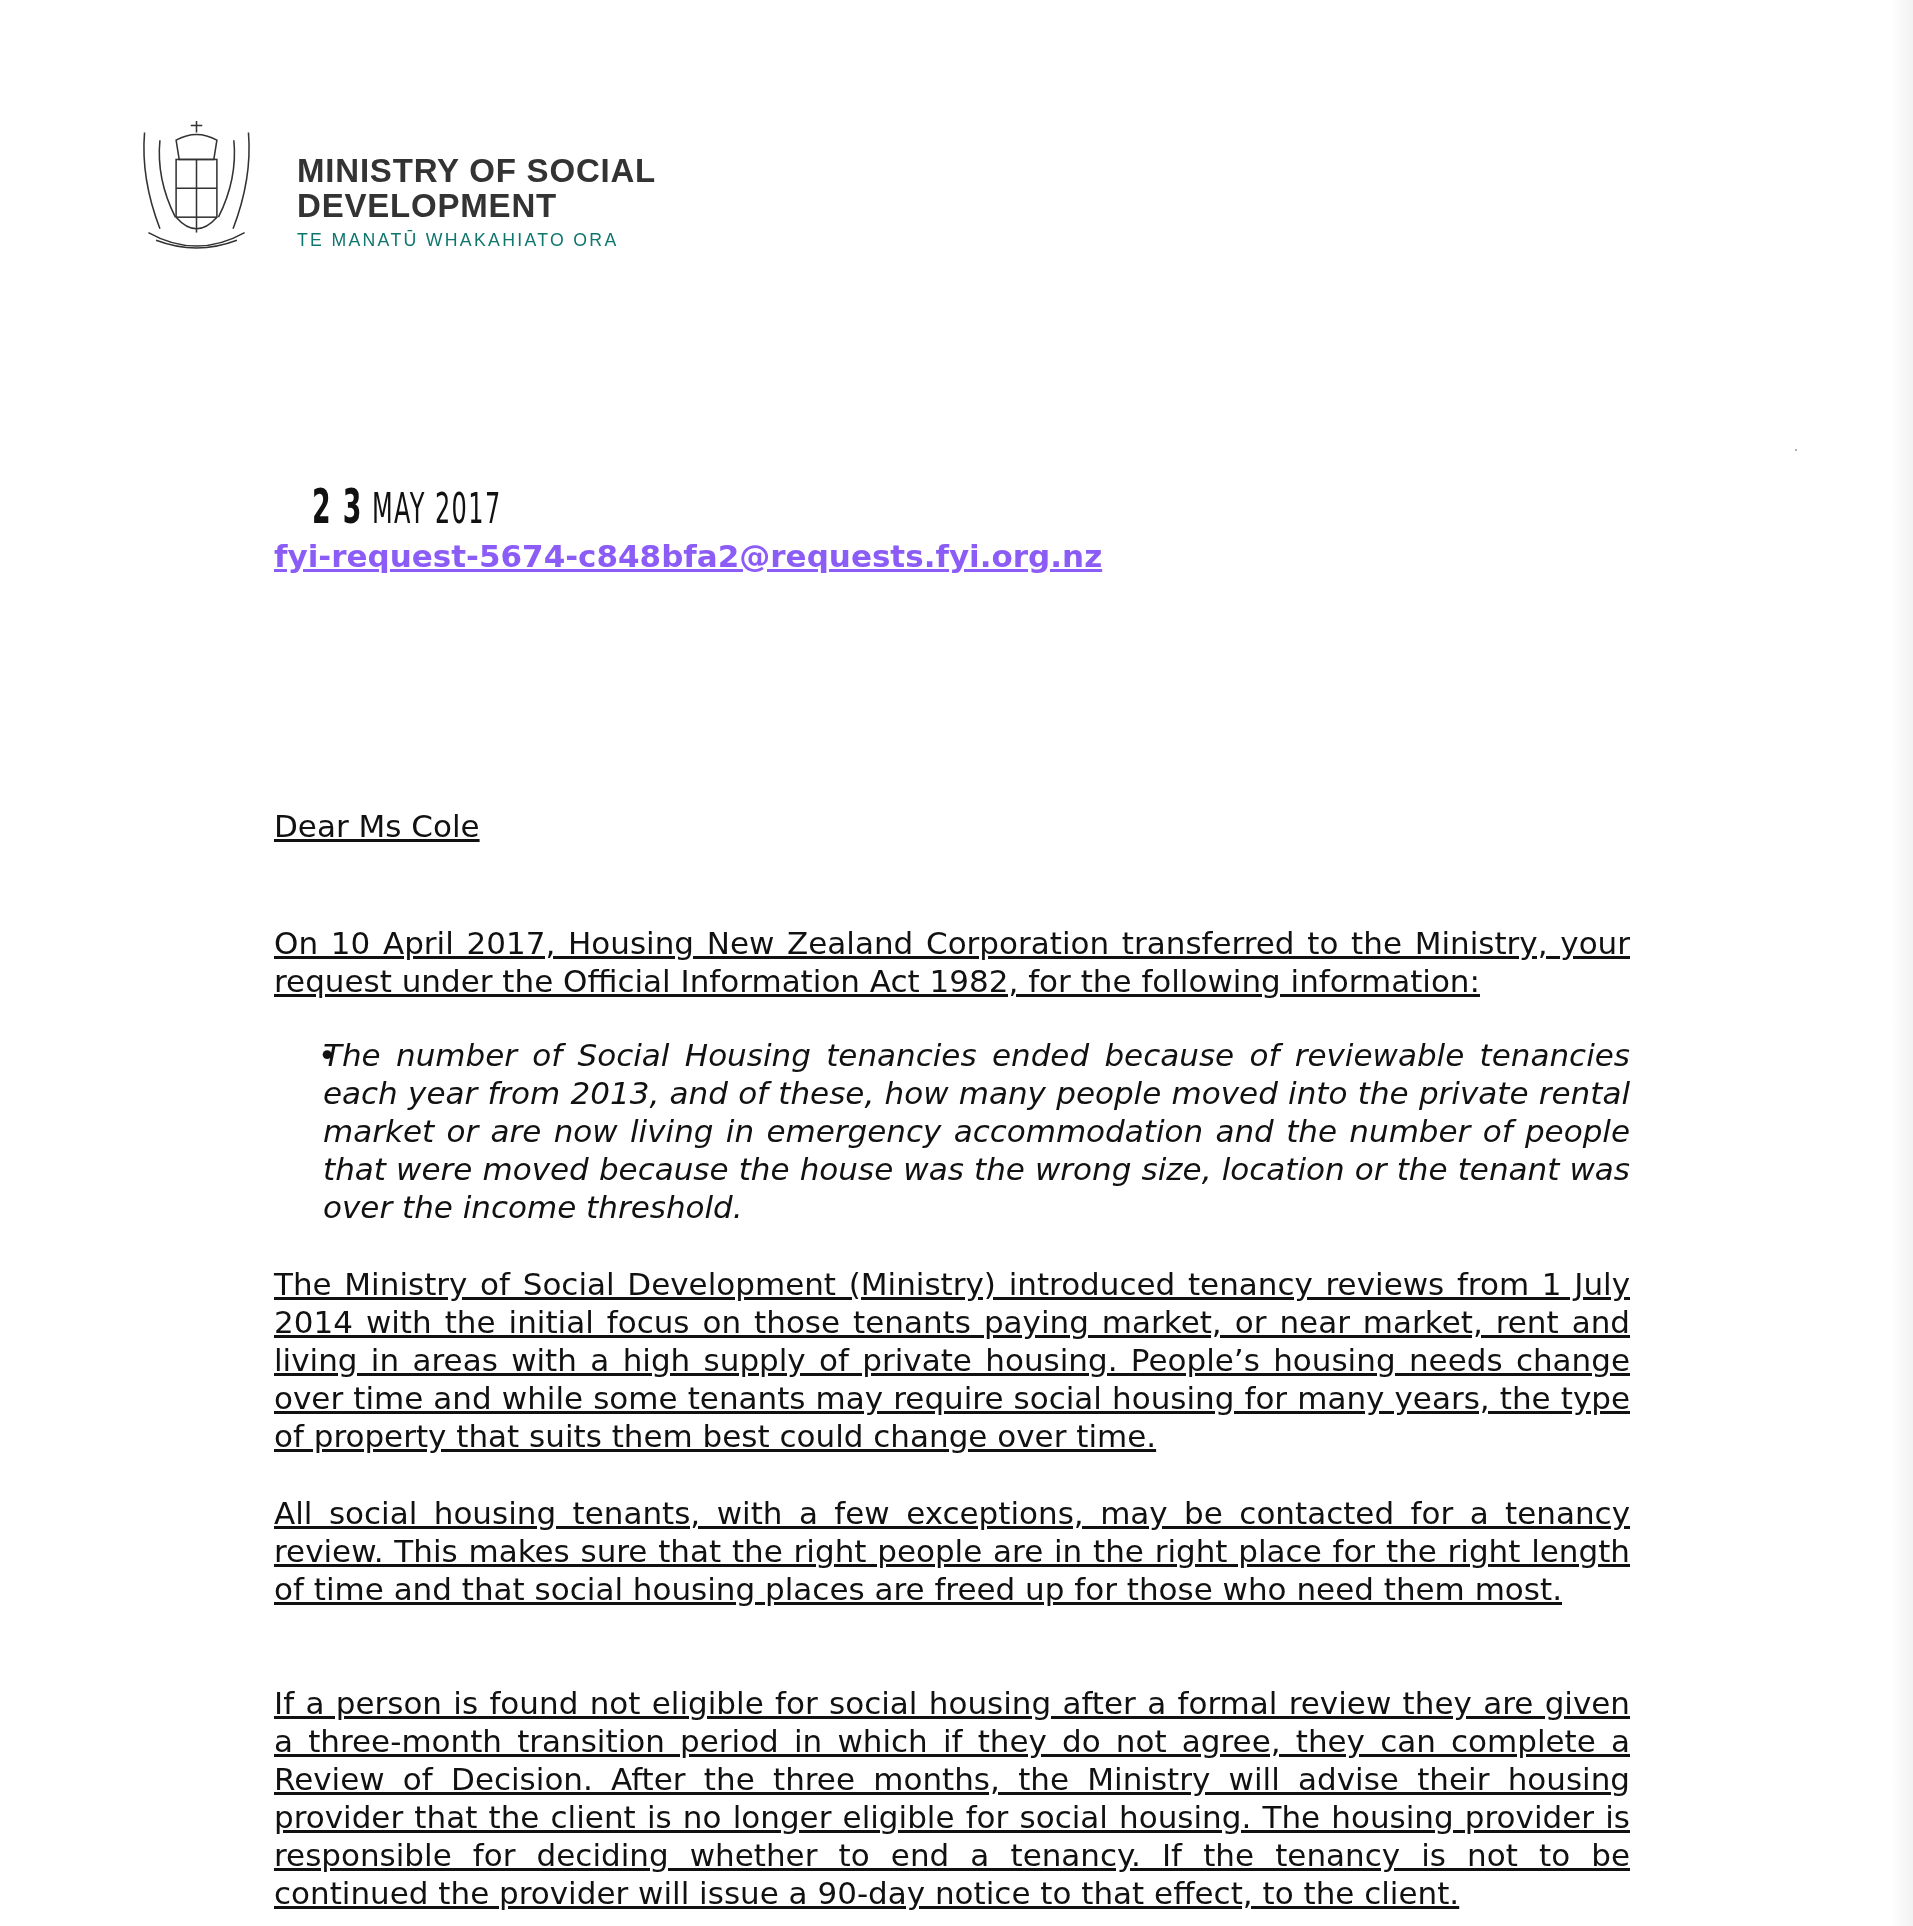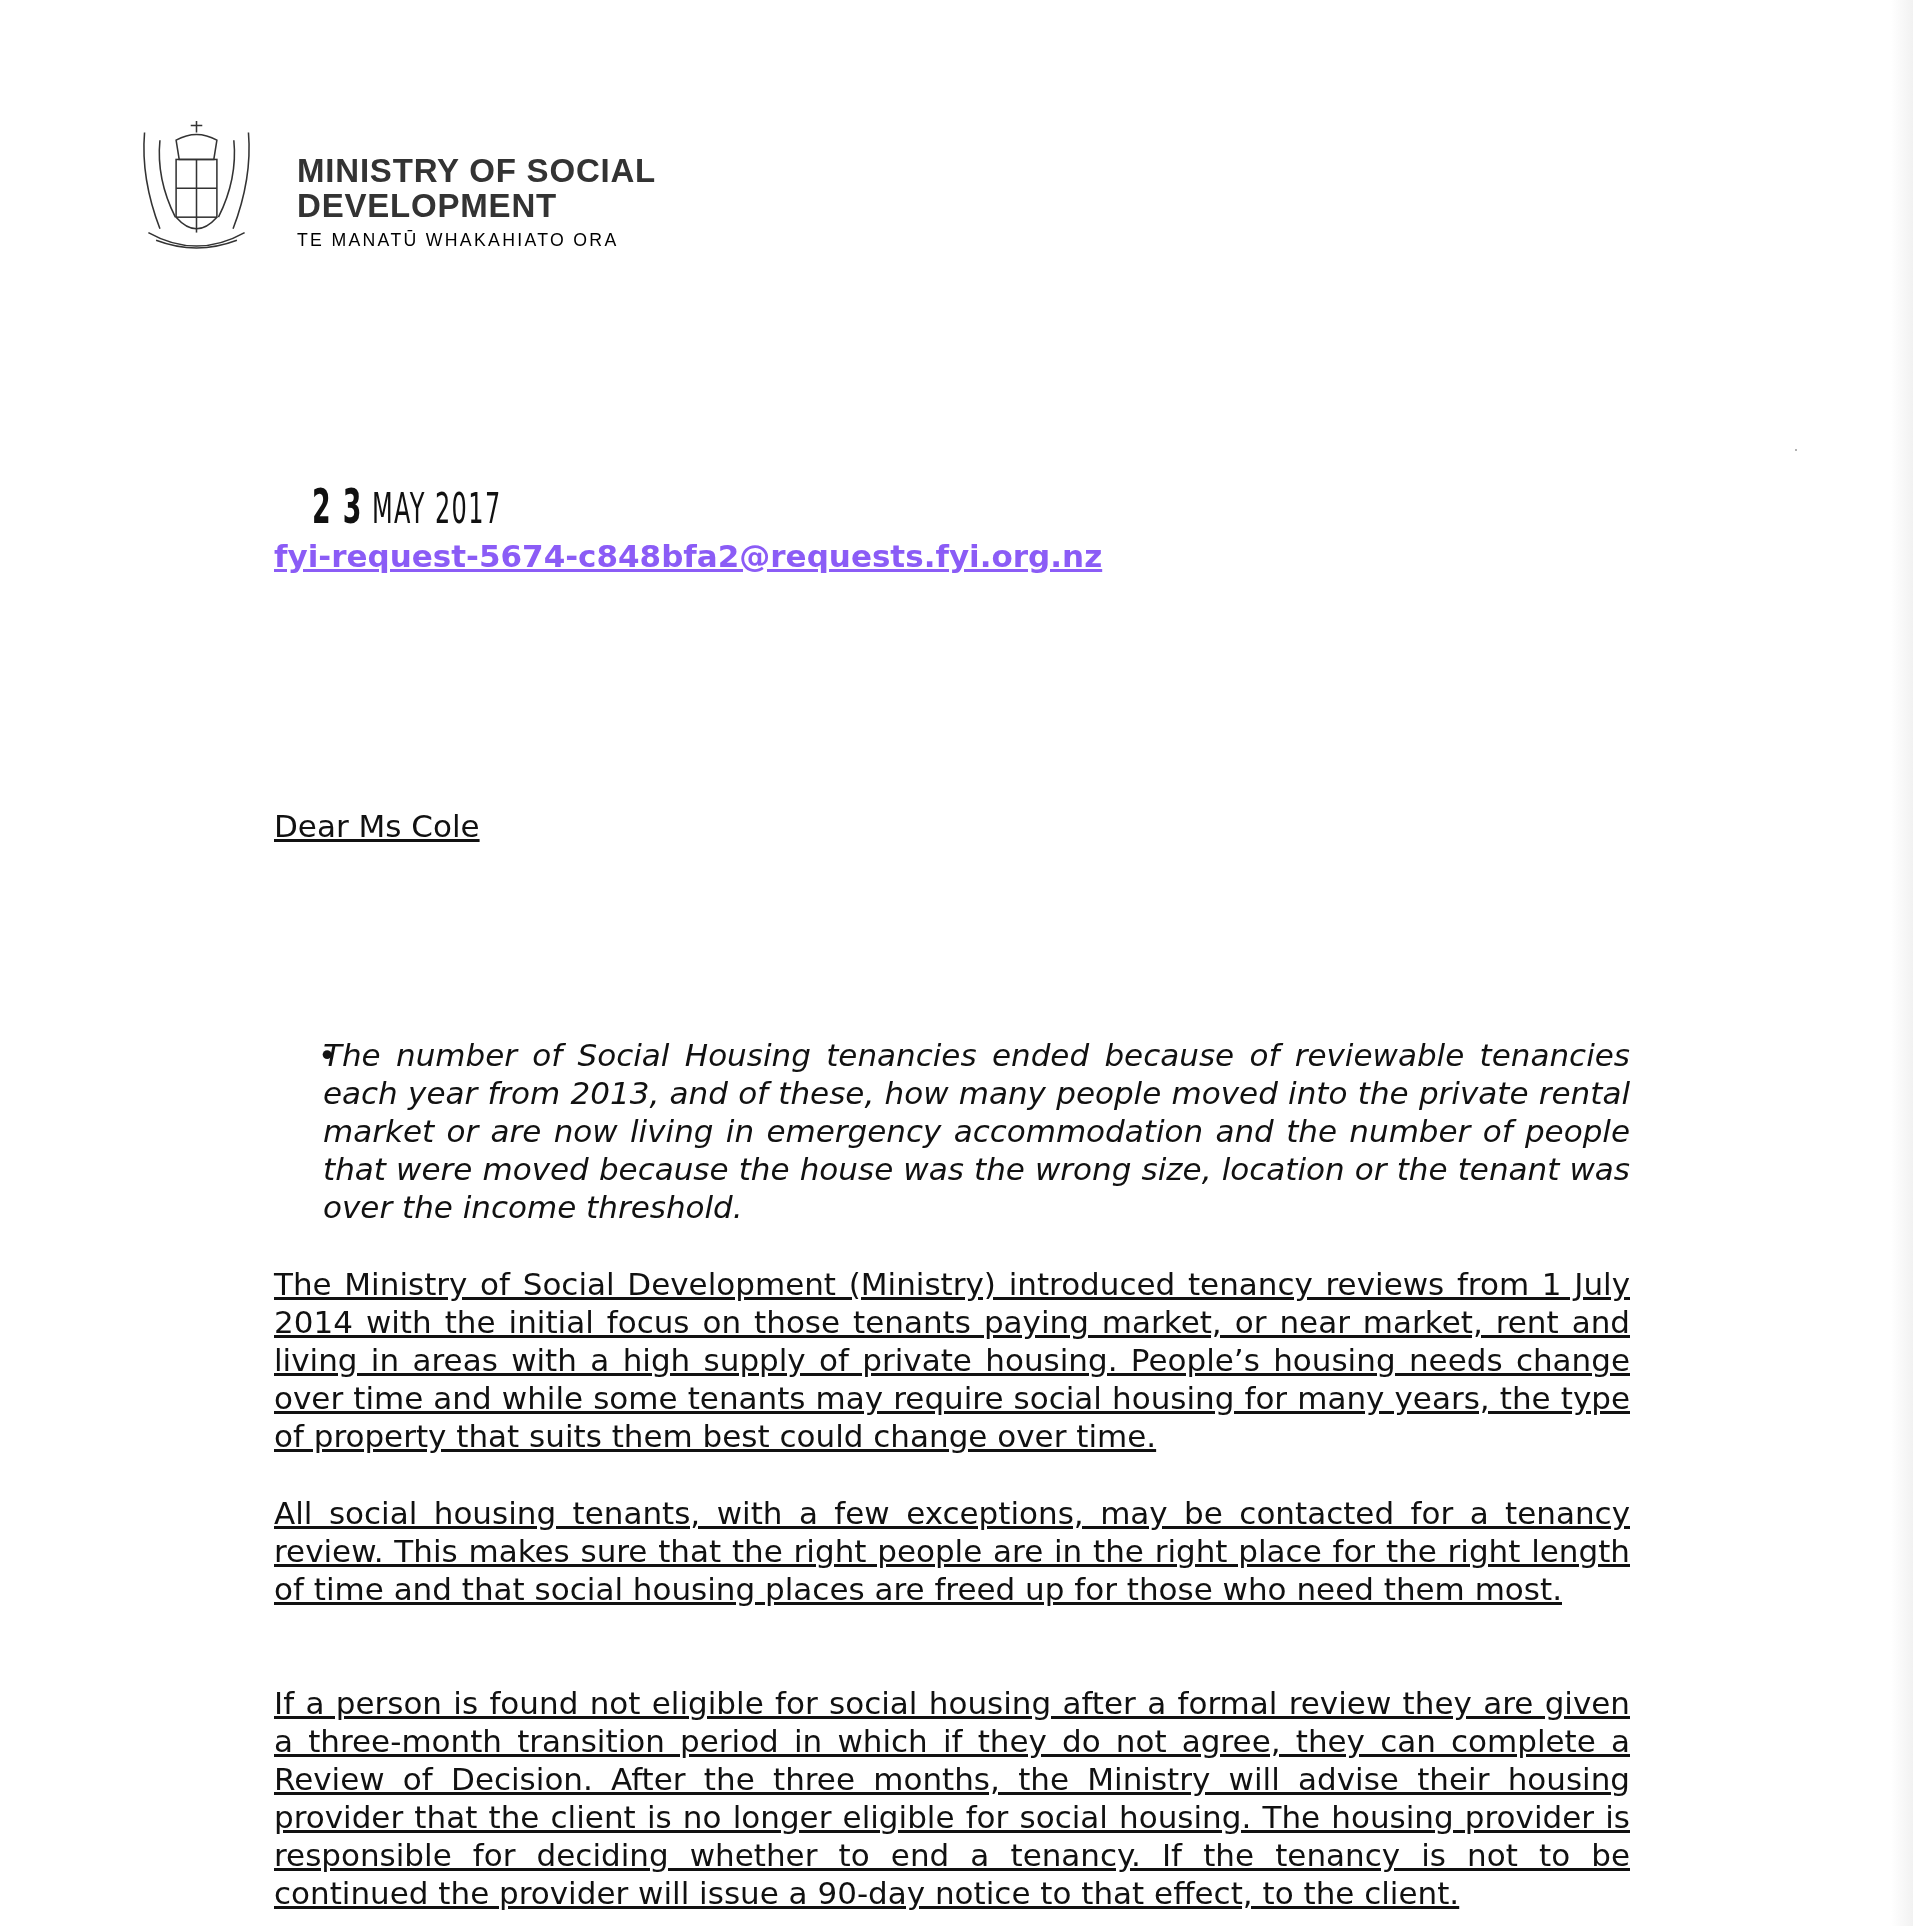--- a/index.html
+++ b/index.html
@@ -3,21 +3,21 @@
 <meta charset="utf-8">
 <style>
   html, body { margin: 0; padding: 0; background: #ffffff; }
   body { width: 1914px; height: 2703px; position: relative; overflow: hidden; color: #111; }
   .page { position: absolute; left: 0; top: 0; width: 1914px; height: 2703px; background: #fff; }
 
   
   .crest { position: absolute; left: 133px; top: 117px; width: 127px; height: 133px; }
   .org { position: absolute; left: 297px; top: 153px; font-family: Liberation Sans, sans-serif; }
   .org-name { font-weight: bold; font-size: 33px; line-height: 35px; letter-spacing: 0.8px; color: #333; }
-  .org-maori { font-size: 17.7px; letter-spacing: 2.3px; color: #000000; margin-top: 7px; }
+  .org-maori { font-size: 17.7px; letter-spacing: 2.3px; color: #0f766e; margin-top: 7px; }
 
   
   .date { position: absolute; left: 312px; top: 478px; font-family: "DejaVu Sans Condensed", "DejaVu Sans", sans-serif;
           font-size: 43px; transform: scaleX(0.62); transform-origin: left top; color: #111; letter-spacing: 2.3px; }
   .date .big { font-size: 48px; font-weight: bold; }
 
   
   .body { position: absolute; left: 274px; width: 1356px; font-family: "DejaVu Sans", sans-serif;
           font-size: 31px; line-height: 38px; color: #111; }
   .addr { top: 537px; }
@@ -65,20 +65,21 @@
     <span class="big">2 3</span>
     <span>MAY 2017</span>
   </div>
 
   <div class="body addr">
     <div class="email">fyi-request-5674-c848bfa2@requests.fyi.org.nz</div>
   </div>
 
   <p class="p" style="top:807px;">Dear Ms Cole</p>
 
+  <p class="p" style="top:924px;">On 10 April 2017, Housing New Zealand Corporation transferred to the Ministry, your request under the Official Information Act 1982, for the following information:</p>
 
   <div class="bullet-wrap" style="top:1036px;">
     <span class="bullet-dot">•</span>
     <div class="bullet-text">The number of Social Housing tenancies ended because of reviewable tenancies each year from 2013, and of these, how many people moved into the private rental market or are now living in emergency accommodation and the number of people that were moved because the house was the wrong size, location or the tenant was over the income threshold.</div>
   </div>
 
   <p class="p" style="top:1265px;">The Ministry of Social Development (Ministry) introduced tenancy reviews from 1 July 2014 with the initial focus on those tenants paying market, or near market, rent and living in areas with a high supply of private housing. People’s housing needs change over time and while some tenants may require social housing for many years, the type of property that suits them best could change over time.</p>
   <p class="p" style="top:1494px;">All social housing tenants, with a few exceptions, may be contacted for a tenancy review. This makes sure that the right people are in the right place for the right length of time and that social housing places are freed up for those who need them most.</p>
   <p class="p" style="top:1684px;">If a person is found not eligible for social housing after a formal review they are given a three-month transition period in which if they do not agree, they can complete a Review of Decision. After the three months, the Ministry will advise their housing provider that the client is no longer eligible for social housing. The housing provider is responsible for deciding whether to end a tenancy. If the tenancy is not to be continued the provider will issue a 90-day notice to that effect, to the client.</p>
 

